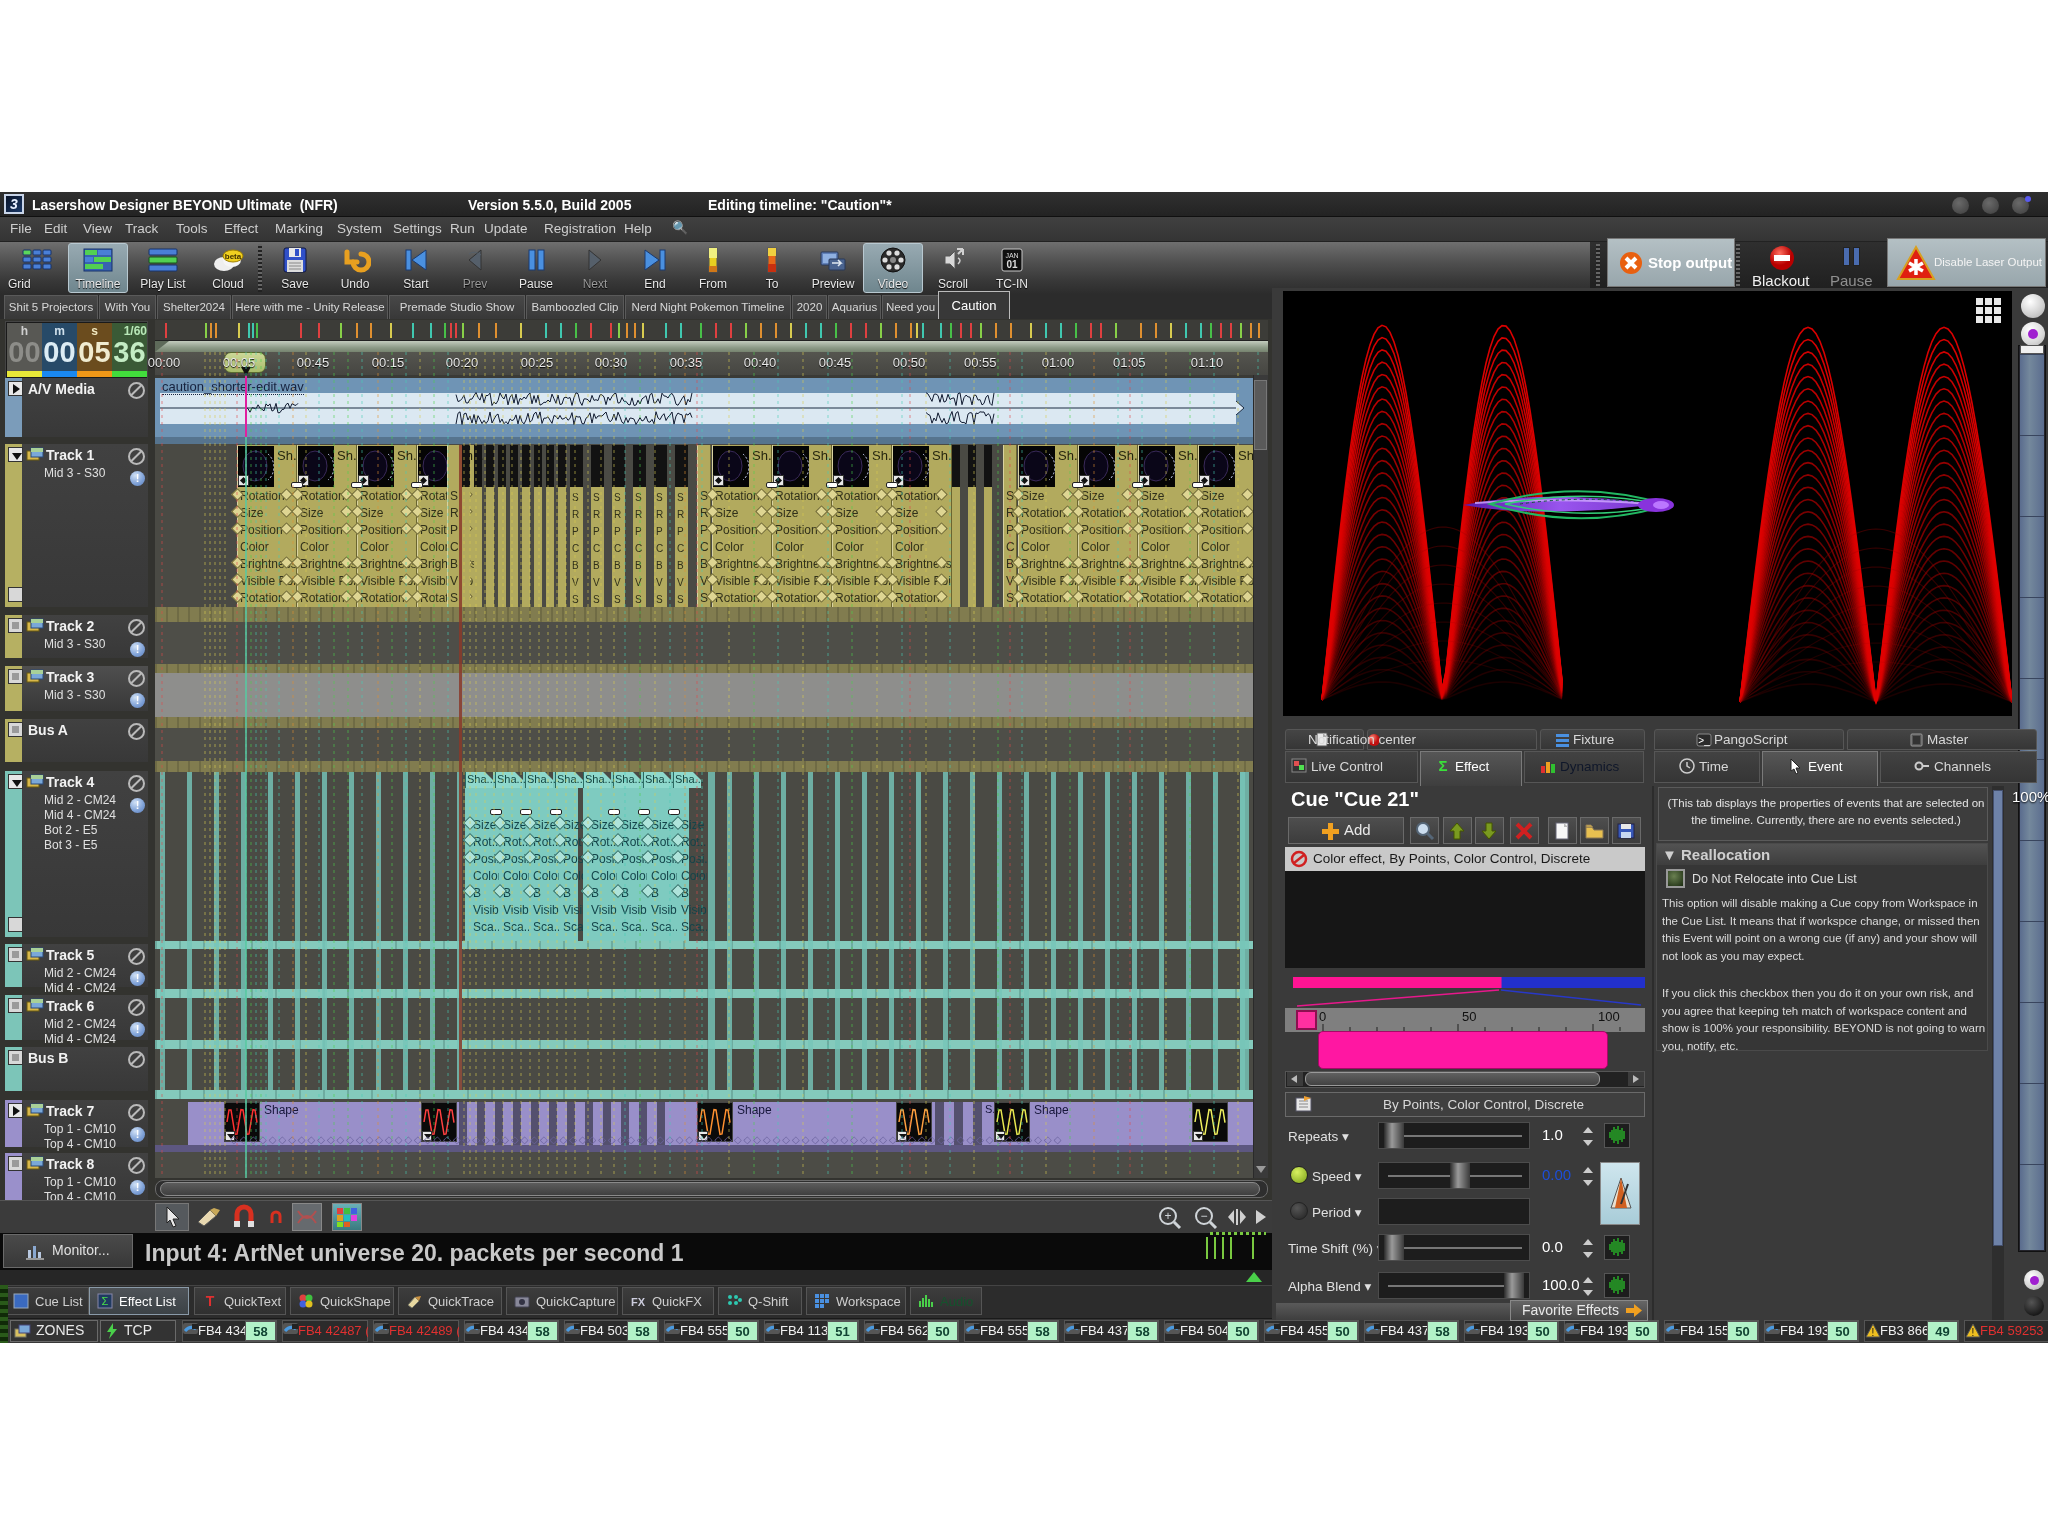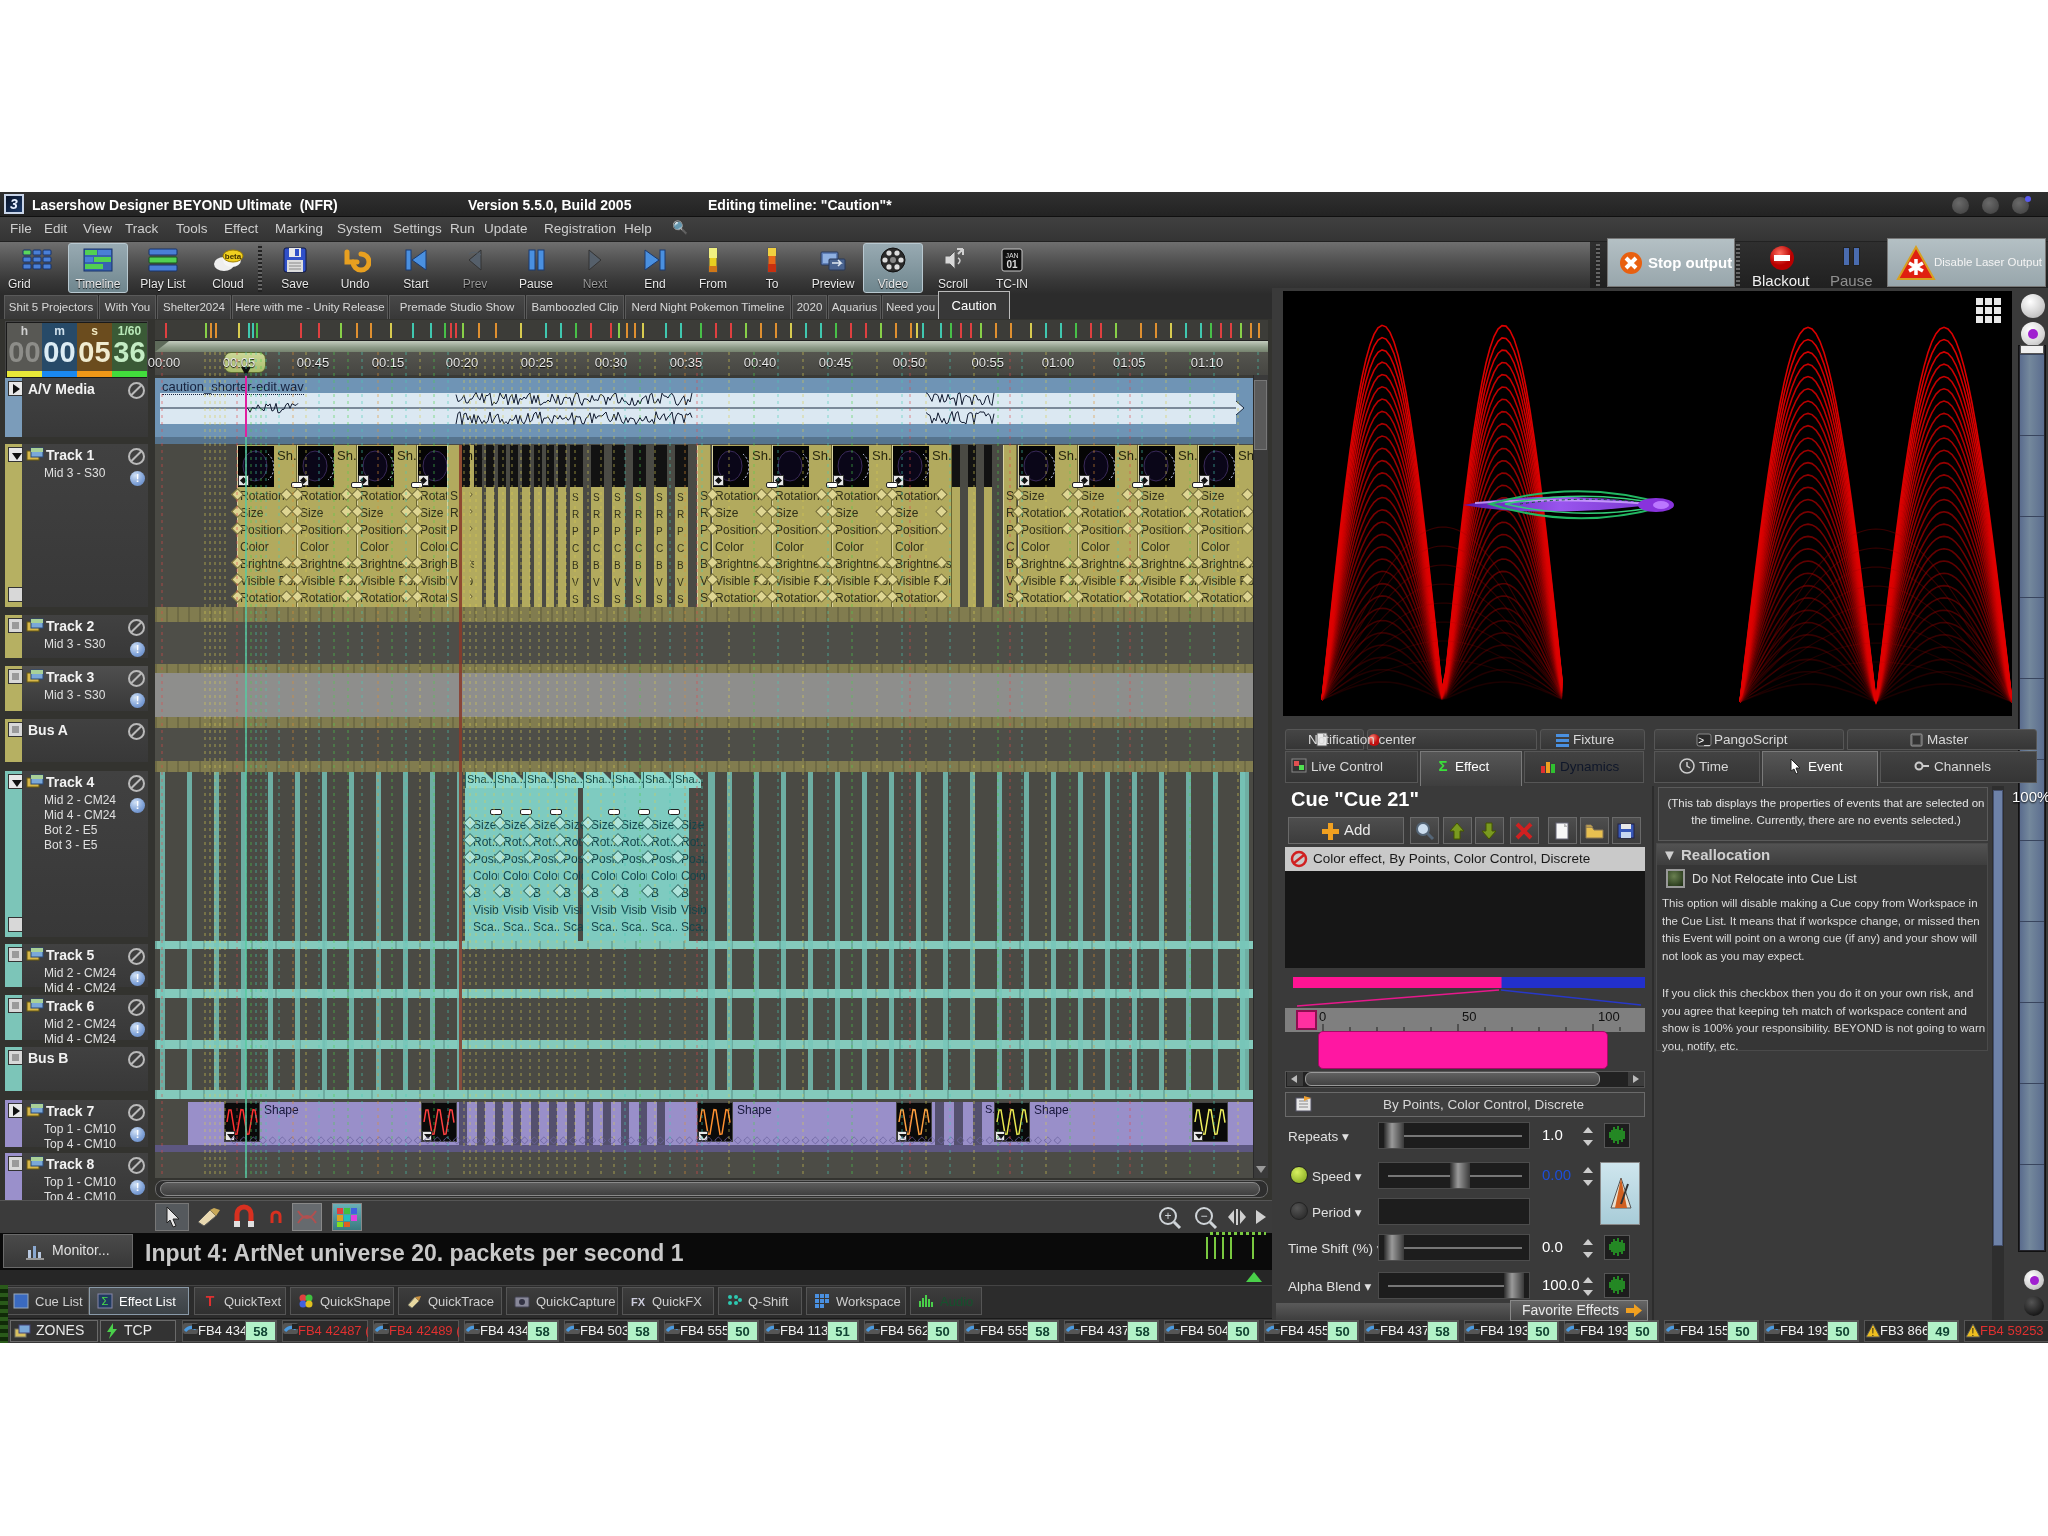--- a/index.html
+++ b/index.html
@@ -204,21 +204,21 @@
 <div class="a" style="left:7px;top:371px;width:35px;height:6px;background:#e8e838"></div>
 <div class="a" style="left:42px;top:323px;width:35px;height:48px;background:#274a68"></div>
 <div class="a" style="left:42px;top:324px;width:35px;text-align:center;font-size:12px;font-weight:bold;color:#cfe0ec">m</div>
 <div class="a" style="left:42px;top:336px;width:35px;text-align:center;font-size:29px;font-weight:bold;color:#dcecf4">00</div>
 <div class="a" style="left:42px;top:371px;width:35px;height:6px;background:#1a88f0"></div>
 <div class="a" style="left:77px;top:323px;width:35px;height:48px;background:#6b4c1e"></div>
 <div class="a" style="left:77px;top:324px;width:35px;text-align:center;font-size:12px;font-weight:bold;color:#f0e8c0">s</div>
 <div class="a" style="left:77px;top:336px;width:35px;text-align:center;font-size:29px;font-weight:bold;color:#f0ecd0">05</div>
 <div class="a" style="left:77px;top:371px;width:35px;height:6px;background:#f09818"></div>
 <div class="a" style="left:112px;top:323px;width:35px;height:48px;background:#3a5a36"></div>
-<div class="a" style="left:112px;top:324px;width:35px;text-align:center;font-size:12px;font-weight:bold;color:#b8e8b8">1/60</div>
+<div class="a" style="left:112px;top:324px;width:35px;text-align:right;font-size:12px;font-weight:bold;color:#b8e8b8">1/60</div>
 <div class="a" style="left:112px;top:336px;width:35px;text-align:center;font-size:29px;font-weight:bold;color:#c4ecc4">36</div>
 <div class="a" style="left:112px;top:371px;width:35px;height:6px;background:#42dc3c"></div>
 <div class="a" style="left:155px;top:320px;width:1113px;height:21px;background:#3c3c38;border-bottom:1px solid #222"></div>
 <div class="a" style="left:165px;top:323px;width:2px;height:15px;background:#e04040"></div>
 <div class="a" style="left:205px;top:323px;width:2px;height:15px;background:#88d048"></div>
 <div class="a" style="left:210px;top:323px;width:2px;height:15px;background:#e09030"></div>
 <div class="a" style="left:215px;top:323px;width:2px;height:15px;background:#e09030"></div>
 <div class="a" style="left:238px;top:323px;width:2px;height:15px;background:#d8cc50"></div>
 <div class="a" style="left:248px;top:323px;width:2px;height:15px;background:#40c8b0"></div>
 <div class="a" style="left:252px;top:323px;width:2px;height:15px;background:#40c8b0"></div>
@@ -302,21 +302,21 @@
 <div class="a" style="left:219px;top:355px;width:40px;text-align:center;font-size:13px;color:#e8e8e8;text-shadow:0 1px 1px #000">00:05</div>
 <div class="a" style="left:293px;top:355px;width:40px;text-align:center;font-size:13px;color:#e8e8e8;text-shadow:0 1px 1px #000">00:45</div>
 <div class="a" style="left:368px;top:355px;width:40px;text-align:center;font-size:13px;color:#e8e8e8;text-shadow:0 1px 1px #000">00:15</div>
 <div class="a" style="left:442px;top:355px;width:40px;text-align:center;font-size:13px;color:#e8e8e8;text-shadow:0 1px 1px #000">00:20</div>
 <div class="a" style="left:517px;top:355px;width:40px;text-align:center;font-size:13px;color:#e8e8e8;text-shadow:0 1px 1px #000">00:25</div>
 <div class="a" style="left:591px;top:355px;width:40px;text-align:center;font-size:13px;color:#e8e8e8;text-shadow:0 1px 1px #000">00:30</div>
 <div class="a" style="left:666px;top:355px;width:40px;text-align:center;font-size:13px;color:#e8e8e8;text-shadow:0 1px 1px #000">00:35</div>
 <div class="a" style="left:740px;top:355px;width:40px;text-align:center;font-size:13px;color:#e8e8e8;text-shadow:0 1px 1px #000">00:40</div>
 <div class="a" style="left:815px;top:355px;width:40px;text-align:center;font-size:13px;color:#e8e8e8;text-shadow:0 1px 1px #000">00:45</div>
 <div class="a" style="left:889px;top:355px;width:40px;text-align:center;font-size:13px;color:#e8e8e8;text-shadow:0 1px 1px #000">00:50</div>
-<div class="a" style="left:964px;top:355px;width:40px;text-align:right;font-size:13px;color:#e8e8e8;text-shadow:0 1px 1px #000">00:55</div>
+<div class="a" style="left:964px;top:355px;width:40px;text-align:left;font-size:13px;color:#e8e8e8;text-shadow:0 1px 1px #000">00:55</div>
 <div class="a" style="left:1038px;top:355px;width:40px;text-align:center;font-size:13px;color:#e8e8e8;text-shadow:0 1px 1px #000">01:00</div>
 <div class="a" style="left:1113px;top:355px;width:40px;text-align:left;font-size:13px;color:#e8e8e8;text-shadow:0 1px 1px #000">01:05</div>
 <div class="a" style="left:1187px;top:355px;width:40px;text-align:center;font-size:13px;color:#e8e8e8;text-shadow:0 1px 1px #000">01:10</div>
 <svg class="a" style="left:240px;top:367px" width="12" height="10">
     <path d="M 1 0 L 11 0 L 6 9 Z" fill="#111"></path>
   </svg>
 <div class="a" style="left:5px;top:378px;width:17px;height:59px;background:#7b9cba"></div>
 <div class="a" style="left:22px;top:378px;width:126px;height:59px;background:linear-gradient(180deg,#414141,#383838)"></div>
 <div class="a" style="left:8px;top:381px;width:15px;height:15px;background:#e8e8e8;border:1px solid #333">
     <div style="margin:2px 0 0 4px;width:0;height:0;border-left:7px solid #111;border-top:5px solid transparent;border-bottom:5px solid transparent"></div>

